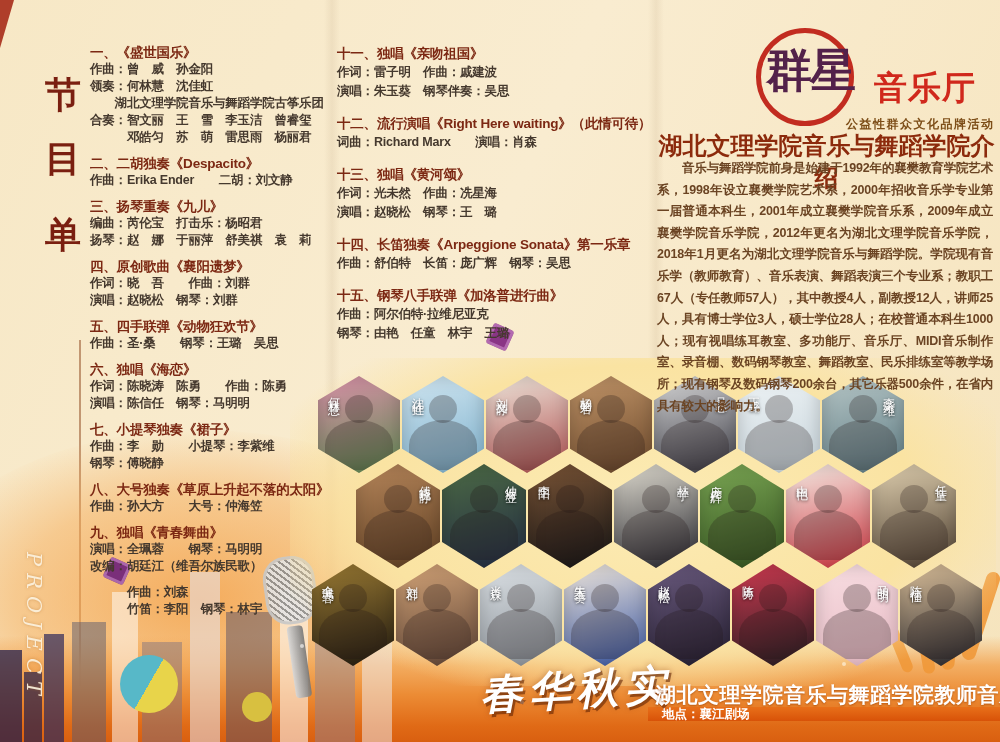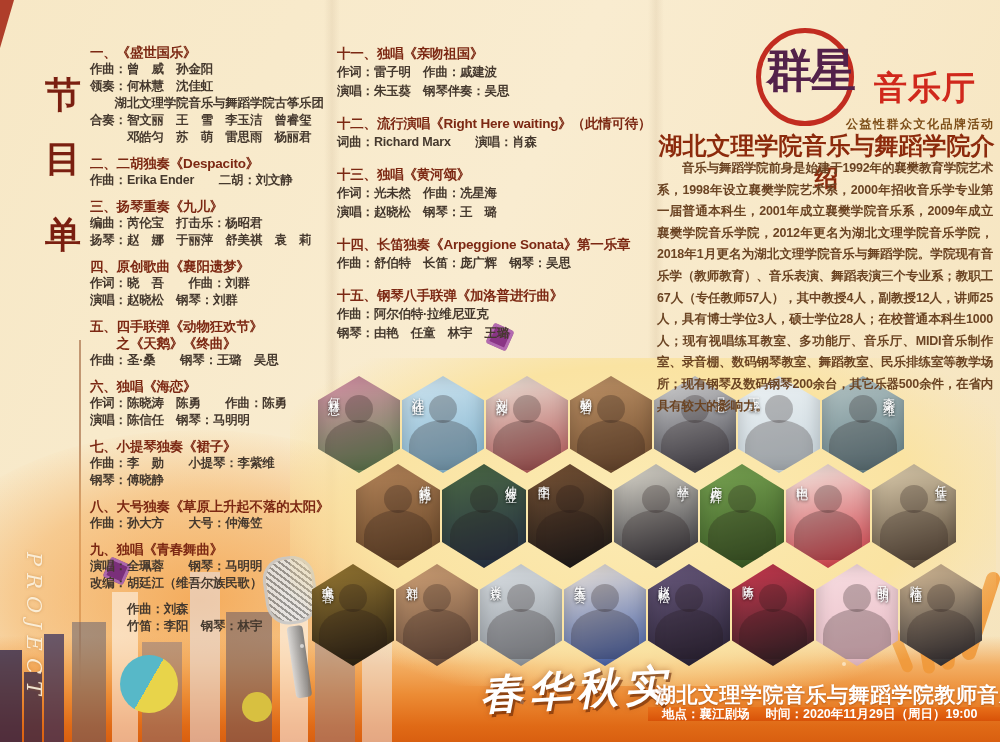--- a/index.html
+++ b/index.html
@@ -148,21 +148,20 @@
         <div class="prog-l">编曲：芮伦宝　打击乐：杨昭君</div>
         <div class="prog-l">扬琴：赵　娜　于丽萍　舒美祺　袁　莉</div>
       </div>
       <div class="prog-item">
         <div class="prog-h">四、原创歌曲《襄阳遗梦》</div>
         <div class="prog-l">作词：晓　吾　　作曲：刘群</div>
         <div class="prog-l">演唱：赵晓松　钢琴：刘群</div>
       </div>
       <div class="prog-item">
         <div class="prog-h">五、四手联弹《动物狂欢节》</div>
-        <div class="prog-h">　　之《天鹅》《终曲》</div>
         <div class="prog-l">作曲：圣·桑　　钢琴：王璐　吴思</div>
       </div>
       <div class="prog-item">
         <div class="prog-h">六、独唱《海恋》</div>
         <div class="prog-l">作词：陈晓涛　陈勇　　作曲：陈勇</div>
         <div class="prog-l">演唱：陈信任　钢琴：马明明</div>
       </div>
       <div class="prog-item">
         <div class="prog-h">七、小提琴独奏《裙子》</div>
         <div class="prog-l">作曲：李　勋　　小提琴：李紫维</div>
@@ -307,16 +306,15 @@
       <div class="hex" style="left: 900px; top: 564px; width: 82px; height: 102px; background: linear-gradient(165deg, rgb(220, 192, 154), rgb(38, 38, 44));">
         <div class="bust"></div>
         <div class="hex-name" style="left: 7px;">陈信任</div>
       </div>
     </div>
 
   <div class="abs calli">春华秋实</div>
   <div class="abs foot-title">湖北文理学院音乐与舞蹈学院教师音乐会</div>
   <div class="abs foot-strip">
     <span>地点：襄江剧场</span>
-    <span>时间：2020年11月29日（周日）19:00</span>
   </div>
 
 </div>
 
 </body></html>

